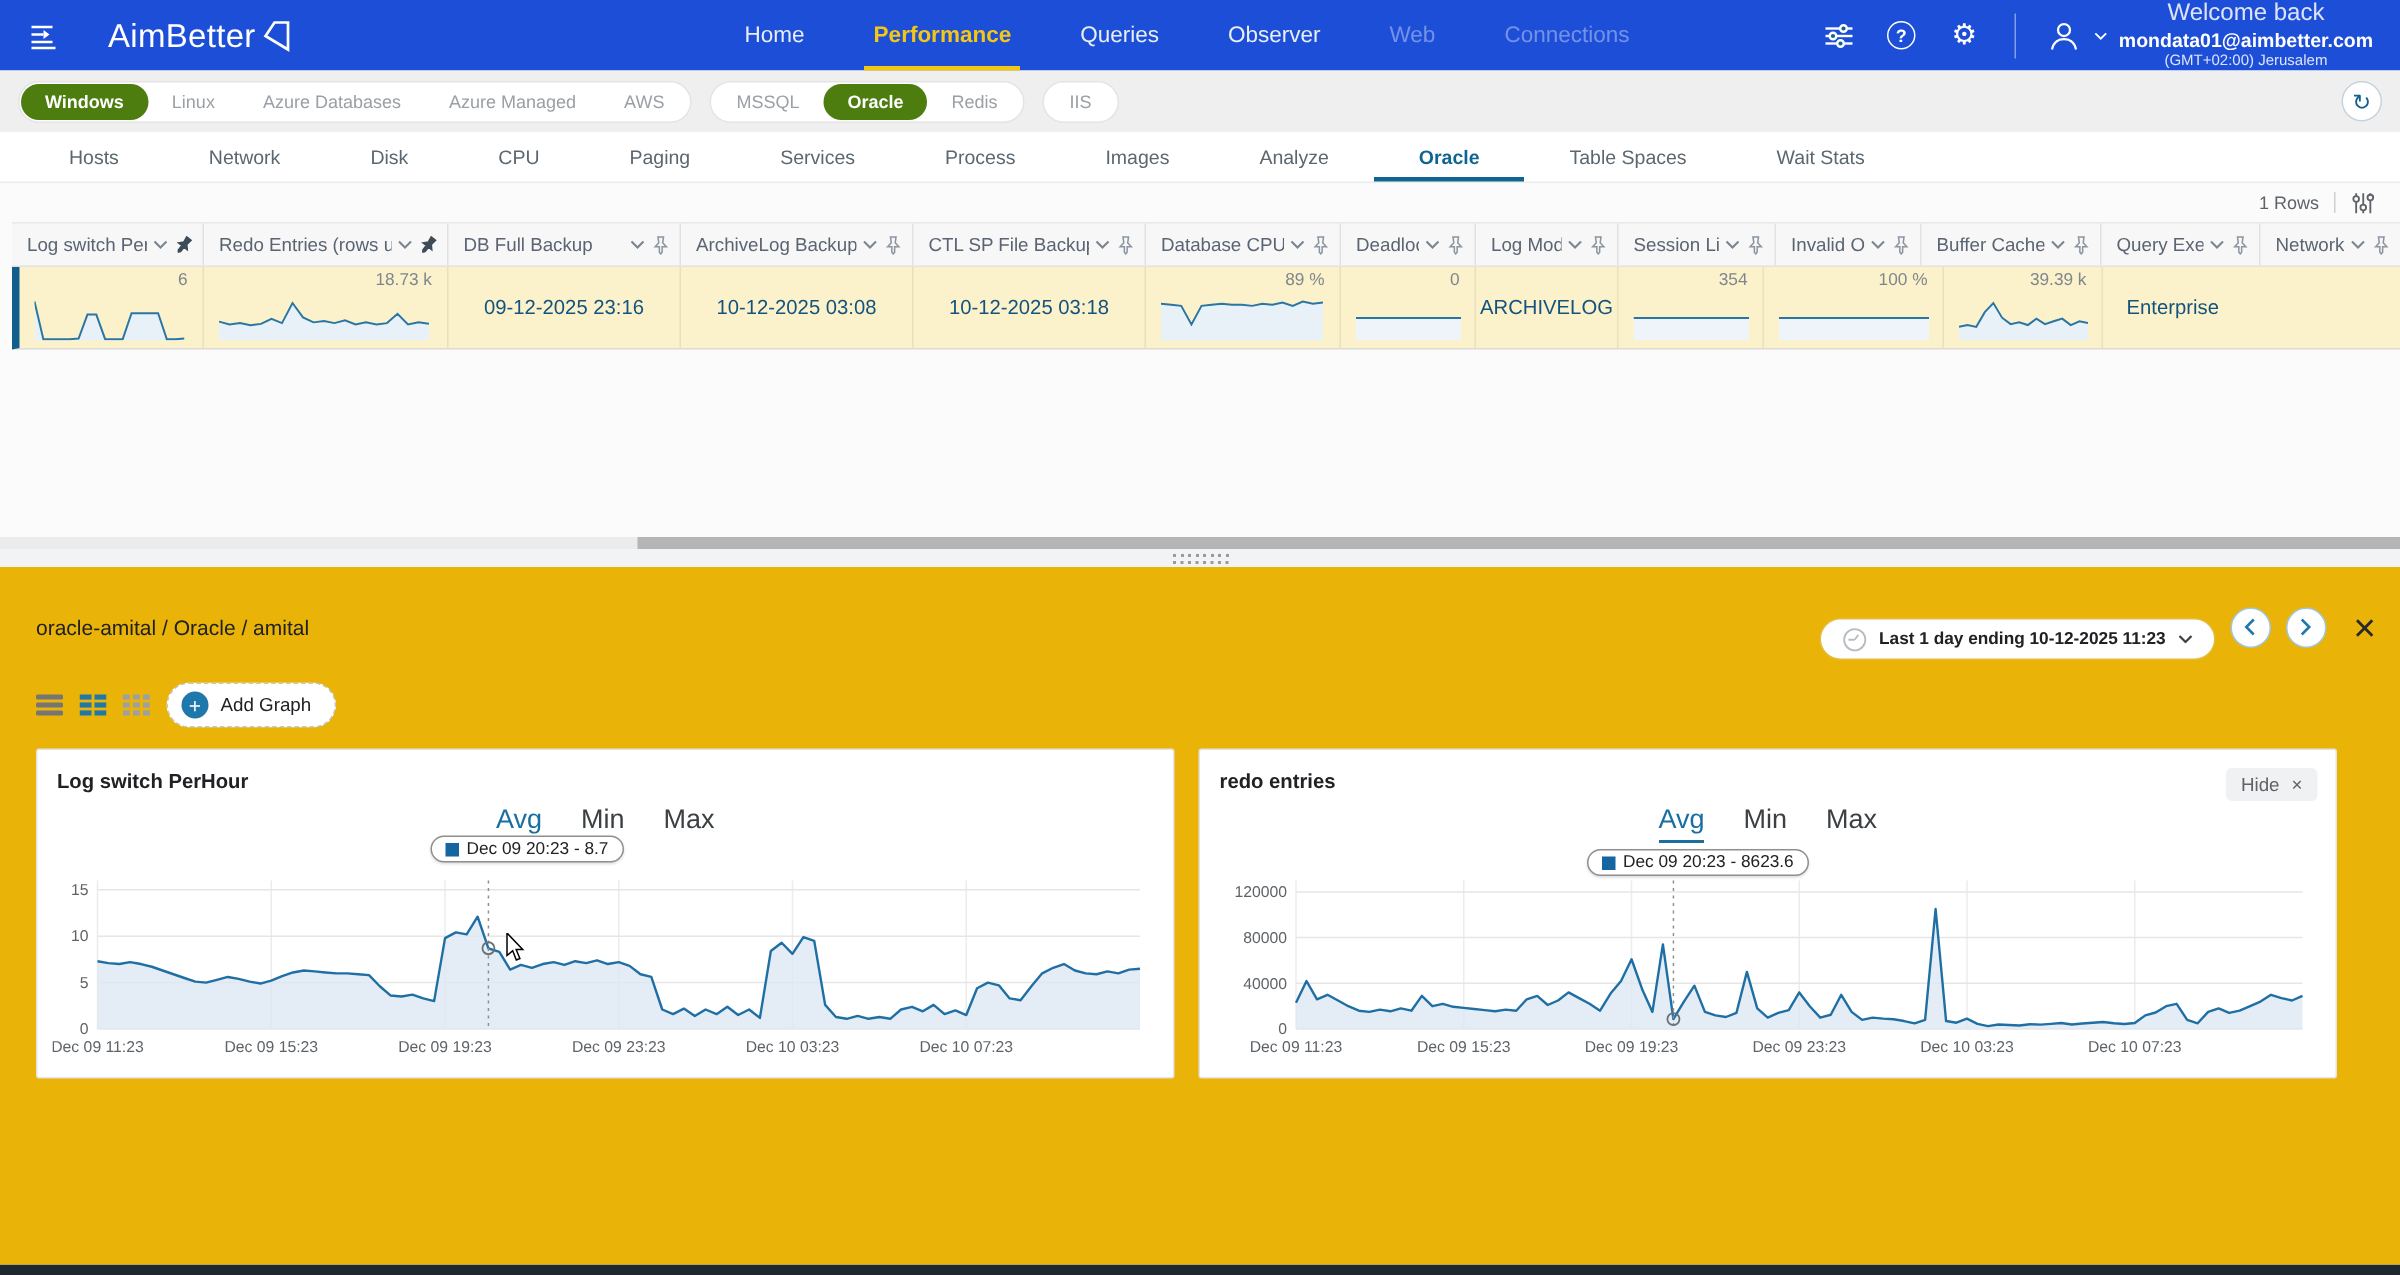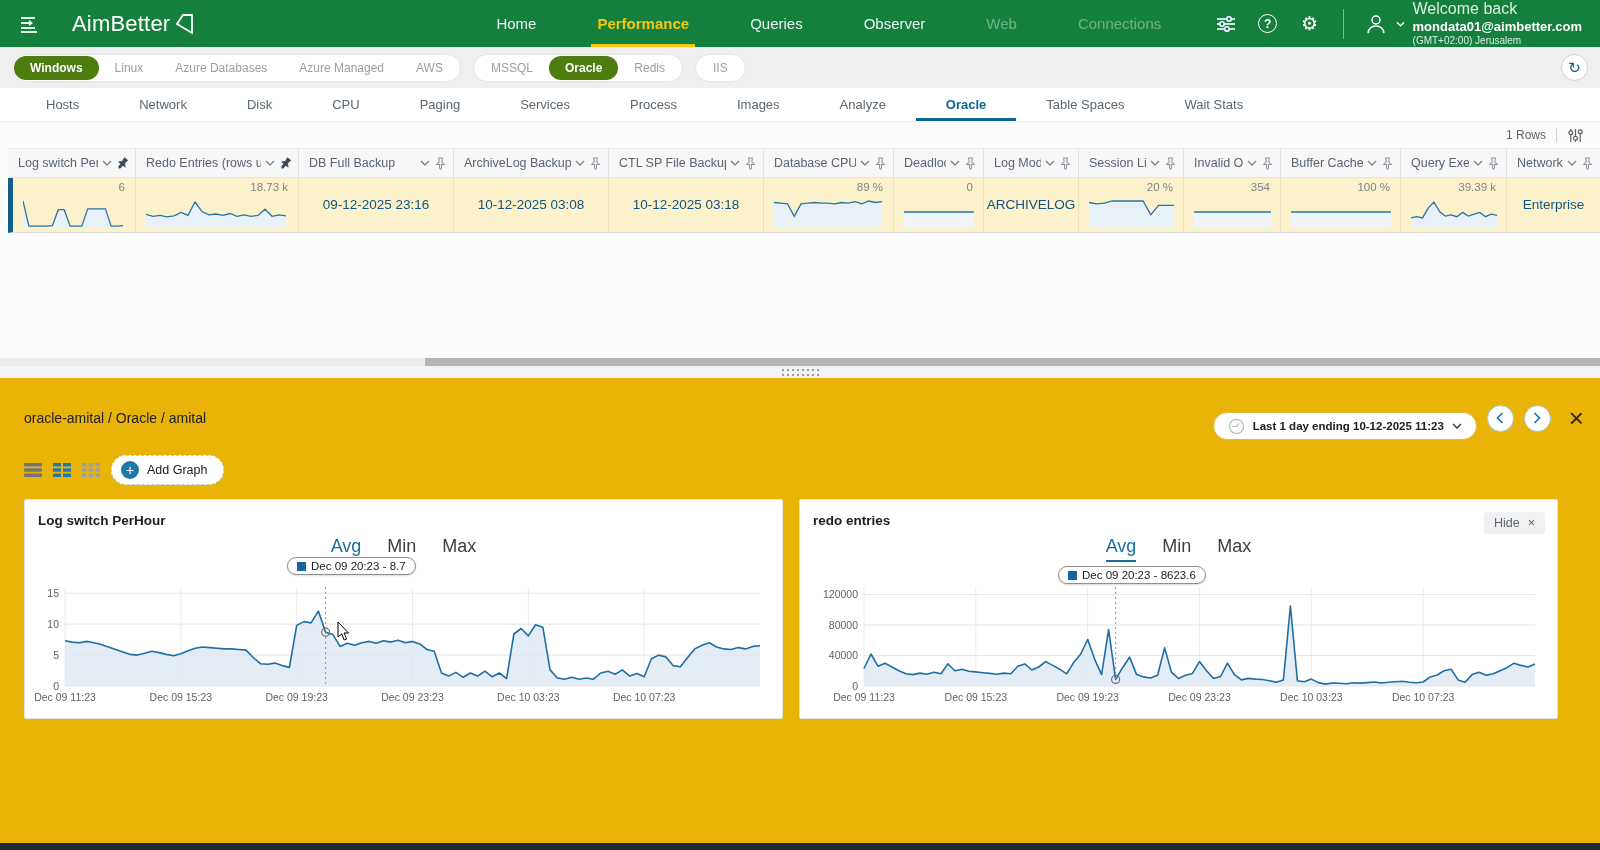--- a/index.html
+++ b/index.html
@@ -1,24 +1,24 @@
 <!DOCTYPE html>
 <html><head>
 <meta charset="utf-8">
 <style>
   * { box-sizing: border-box; margin: 0; padding: 0; }
   html,body { width:1600px; height:850px; overflow:hidden; background:#fff;
     font-family:"Liberation Sans", sans-serif; }
 
   
-  .topbar { height:47px; background:#15803d; display:flex; align-items:center; padding:0 18px 0 14px; color:#fff; }
+  .topbar { height:47px; background:#1d4ed8; display:flex; align-items:center; padding:0 18px 0 14px; color:#fff;text-align:center; }
   .menu-toggle { width:30px; height:30px; display:grid; place-items:center; cursor:pointer; }
   .logo { display:flex; align-items:center; gap:2px; margin-left:28px; }
   .logo-text { font-size:22px; letter-spacing:.2px; color:#fff; font-weight:400; }
-  .topnav { display:flex; gap:61px; margin-left:300px; align-items:center; height:47px; }
+  .topnav { display:flex; gap:46px; margin-left:300px; align-items:center; height:47px; }
   .topnav .nav-item { font-size:15px; color:#e8eff4; height:47px; line-height:47px; cursor:pointer; position:relative; }
   .topnav .nav-item.active { color:#f3c714; font-weight:700; }
   .topnav .nav-item.active::after { content:""; position:absolute; left:-6px; right:-6px; bottom:0; height:3px; background:#f3c714; }
   .topnav .nav-item.disabled { color:rgba(255,255,255,.38); }
   .top-right { margin-left:auto; display:flex; align-items:center; gap:16px; }
   .icon-btn { width:26px; height:26px; display:grid; place-items:center; cursor:pointer; color:#fff; }
   .help-circle { width:19px; height:19px; border:1.6px solid #fff; border-radius:50%; display:grid; place-items:center; font-size:12px; font-weight:700; }
   .gear { font-size:19px; line-height:1; }
   .v-divider { width:1px; height:30px; background:rgba(255,255,255,.45); margin:0 4px; }
   .user-block { display:flex; align-items:center; gap:8px; }
@@ -363,27 +363,20 @@
     </div>
     <div class="tcell" style="width:90px">
       <span class="cellval">0</span>
       <svg width="70" height="30">
           <path d="M0.0 15.0L10.0 15.0L20.0 15.0L30.0 15.0L40.0 15.0L50.0 15.0L60.0 15.0L70.0 15.0L70 30L0 30Z" fill="#eef4f9"></path>
           <path d="M0.0 15.0L10.0 15.0L20.0 15.0L30.0 15.0L40.0 15.0L50.0 15.0L60.0 15.0L70.0 15.0" fill="none" stroke="#2a75a3" stroke-width="1.3"></path>
         </svg>
     </div>
     <div class="tcell textcell" style="width:95px">
       <span>ARCHIVELOG</span>
-    </div>
-    <div class="tcell" style="width:105px">
-      <span class="cellval">20 %</span>
-      <svg width="85" height="32">
-          <path d="M0.0 6.5L7.7 7.9L15.5 7.2L23.2 5.0L30.9 5.0L38.6 5.0L46.4 5.0L54.1 5.0L61.8 18.8L69.5 9.4L77.3 9.4L85.0 9.4L85 32L0 32Z" fill="#e9f1f8"></path>
-          <path d="M0.0 6.5L7.7 7.9L15.5 7.2L23.2 5.0L30.9 5.0L38.6 5.0L46.4 5.0L54.1 5.0L61.8 18.8L69.5 9.4L77.3 9.4L85.0 9.4" fill="none" stroke="#2a75a3" stroke-width="1.3"></path>
-        </svg>
     </div>
     <div class="tcell" style="width:97px">
       <span class="cellval">354</span>
       <svg width="77" height="30">
           <path d="M0.0 15.0L11.0 15.0L22.0 15.0L33.0 15.0L44.0 15.0L55.0 15.0L66.0 15.0L77.0 15.0L77 30L0 30Z" fill="#eef4f9"></path>
           <path d="M0.0 15.0L11.0 15.0L22.0 15.0L33.0 15.0L44.0 15.0L55.0 15.0L66.0 15.0L77.0 15.0" fill="none" stroke="#2a75a3" stroke-width="1.3"></path>
         </svg>
     </div>
     <div class="tcell" style="width:120px">
       <span class="cellval">100 %</span>

